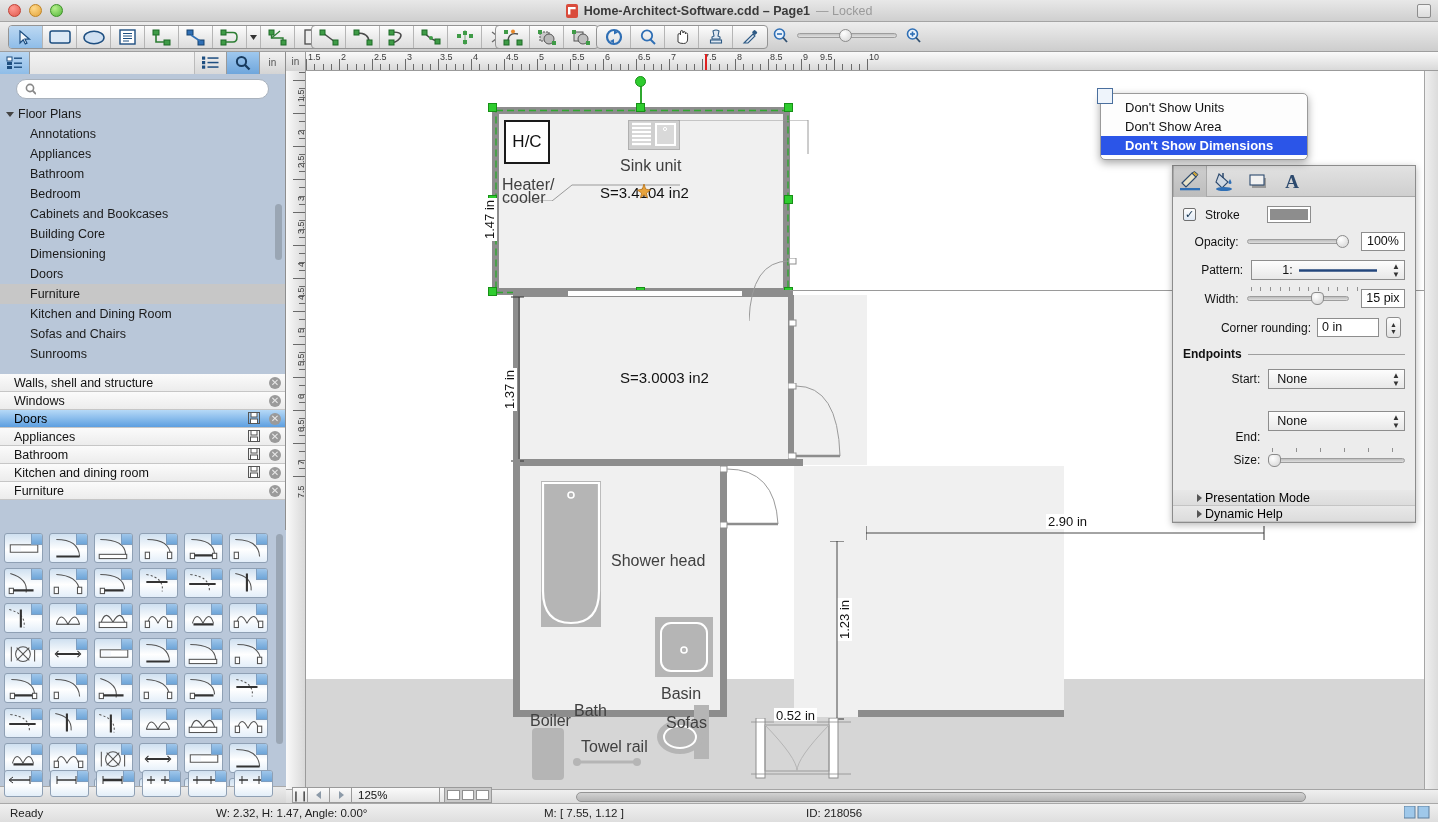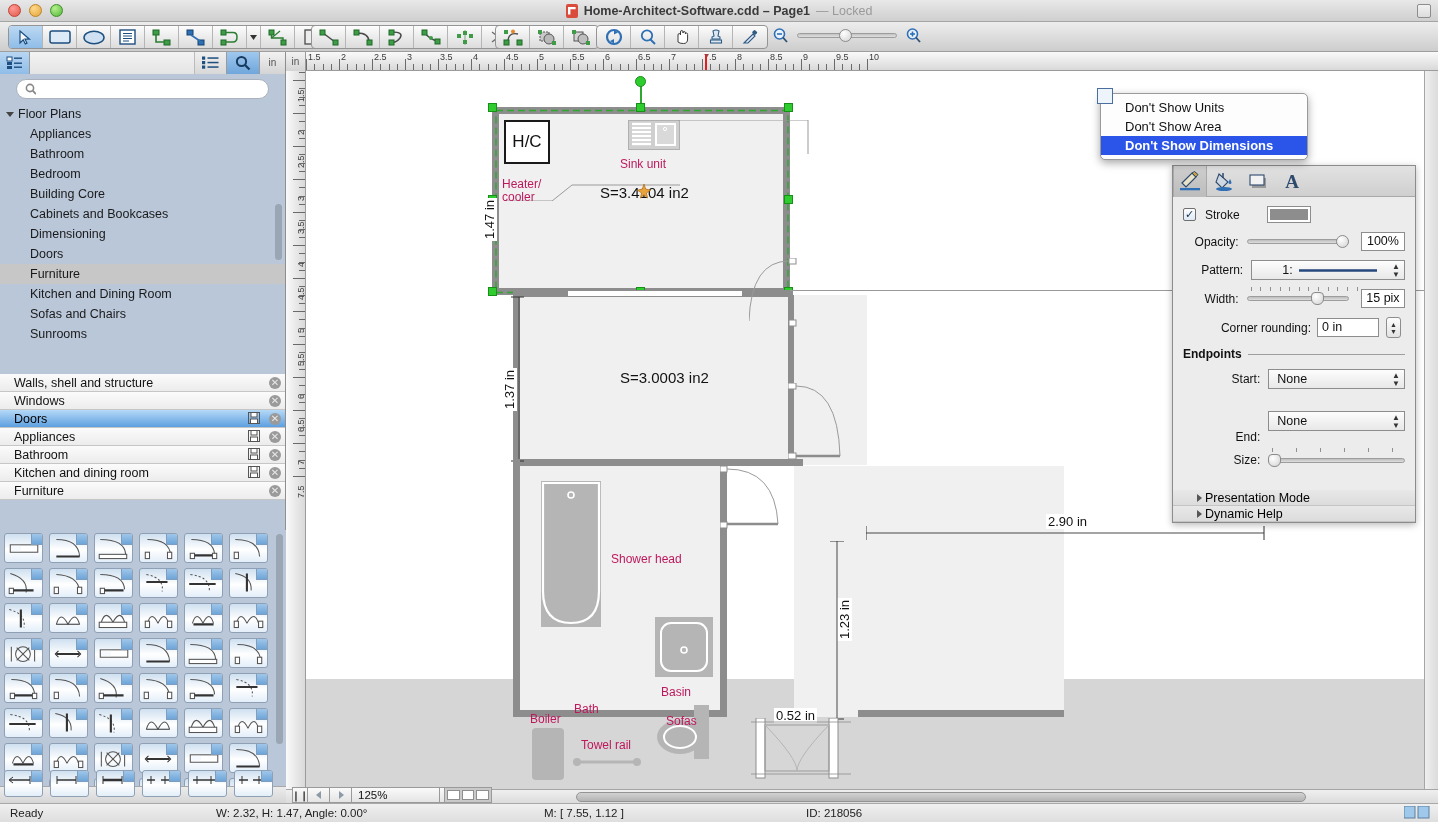--- a/index.html
+++ b/index.html
@@ -104,21 +104,21 @@
   .page{ position:absolute; left:0px; top:0px; width:1132px; height:608px; background:#fff; }
 
   .tick{position:absolute;background:#6a6a6a;}
   .rlabel{position:absolute;font-size:9px;color:#3a3a3a;}
   .rlabel.v{ transform: rotate(-90deg); transform-origin: left top; }
 
   
   .fp{ position:absolute; left:0; top:0; width:1132px; height:705px;}
   .wall{ position:absolute; background:#8d8d8d; }
   .room{ position:absolute; background:#f0f0f0; }
-  .lbl{ position:absolute; color:#be185d; font-size:12px; white-space:nowrap;}
+  .lbl{ position:absolute; color:#404040; font-size:16px; white-space:nowrap;}
   .area-lbl{ position:absolute; color:#111; font-size:15px; white-space:nowrap;}
   .dim{ position:absolute; font-size:13px; color:#111; background:#fff; padding:0 2px; white-space:nowrap;}
   .dim.v{ transform:rotate(-90deg); transform-origin:left top;}
   .handle{ position:absolute; width:9px;height:9px;background:#2fcc2f;border:1px solid #179017; }
   .thinline{ position:absolute; background:#9a9a9a;}
 
   
   .ctxmenu{ position:absolute; left:1100px; top:93px; width:208px;
      background:#fdfdfd; border:1px solid #9a9a9a; border-radius:5px;
      box-shadow:0 3px 9px rgba(0,0,0,.35); padding:4px 0; z-index:40;}
@@ -447,33 +447,36 @@
       </div>
     </div>
 
     <div class="tree">
       <div class="tree-root">
         <span class="tri down"></span>
         <span>Floor Plans</span>
       </div>
       <div id="tree-items">
           <div class="tree-item">
+            <span>Annotations</span>
+          </div>
+          <div class="tree-item">
             <span>Appliances</span>
           </div>
           <div class="tree-item">
             <span>Bathroom</span>
           </div>
           <div class="tree-item">
             <span>Bedroom</span>
           </div>
           <div class="tree-item">
+            <span>Cabinets and Bookcases</span>
+          </div>
+          <div class="tree-item">
             <span>Building Core</span>
-          </div>
-          <div class="tree-item">
-            <span>Cabinets and Bookcases</span>
           </div>
           <div class="tree-item">
             <span>Dimensioning</span>
           </div>
           <div class="tree-item">
             <span>Doors</span>
           </div>
           <div class="tree-item sel">
             <span>Furniture</span>
           </div>
@@ -1158,21 +1161,21 @@
         <div class="rlabel" style="left: 484px; top: 0px;">8.5</div>
         <div class="tick" style="left: 490.3px; top: 12px; width: 1px; height: 6px;"></div>
         <div class="tick" style="left: 498.5px; top: 12px; width: 1px; height: 6px;"></div>
         <div class="tick" style="left: 506.8px; top: 12px; width: 1px; height: 6px;"></div>
         <div class="tick" style="left: 515px; top: 7px; width: 1px; height: 11px;"></div>
         <div class="rlabel" style="left: 517px; top: 0px;">9</div>
         <div class="tick" style="left: 523.3px; top: 12px; width: 1px; height: 6px;"></div>
         <div class="tick" style="left: 531.5px; top: 12px; width: 1px; height: 6px;"></div>
         <div class="tick" style="left: 539.8px; top: 12px; width: 1px; height: 6px;"></div>
         <div class="tick" style="left: 548px; top: 7px; width: 1px; height: 11px;"></div>
-        <div class="rlabel" style="left: 550px; top: 0px;">9.5</div>
+        <div class="rlabel" style="left: 534px; top: 0px;">9.5</div>
         <div class="tick" style="left: 556.3px; top: 12px; width: 1px; height: 6px;"></div>
         <div class="tick" style="left: 564.5px; top: 12px; width: 1px; height: 6px;"></div>
         <div class="tick" style="left: 572.8px; top: 12px; width: 1px; height: 6px;"></div>
         <div class="tick" style="left: 581px; top: 7px; width: 1px; height: 11px;"></div>
         <div class="rlabel" style="left: 583px; top: 0px;">10</div>
         <div style="position: absolute; left: 419.3px; top: 2px; width: 1.5px; height: 17px; background: rgb(224, 32, 32);"></div>
       </div>
     </div>
   <div class="ruler-v">
       <div id="vruler">

